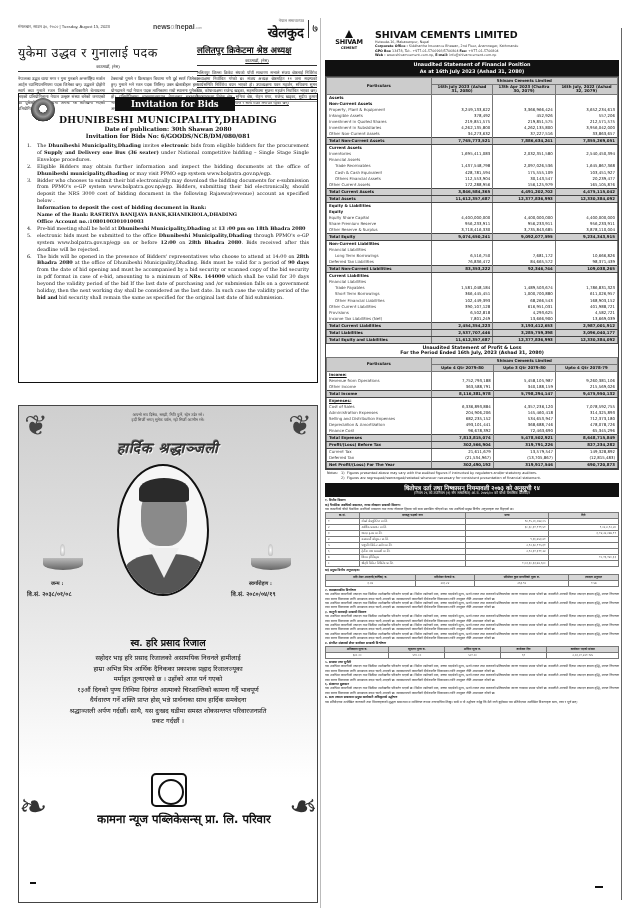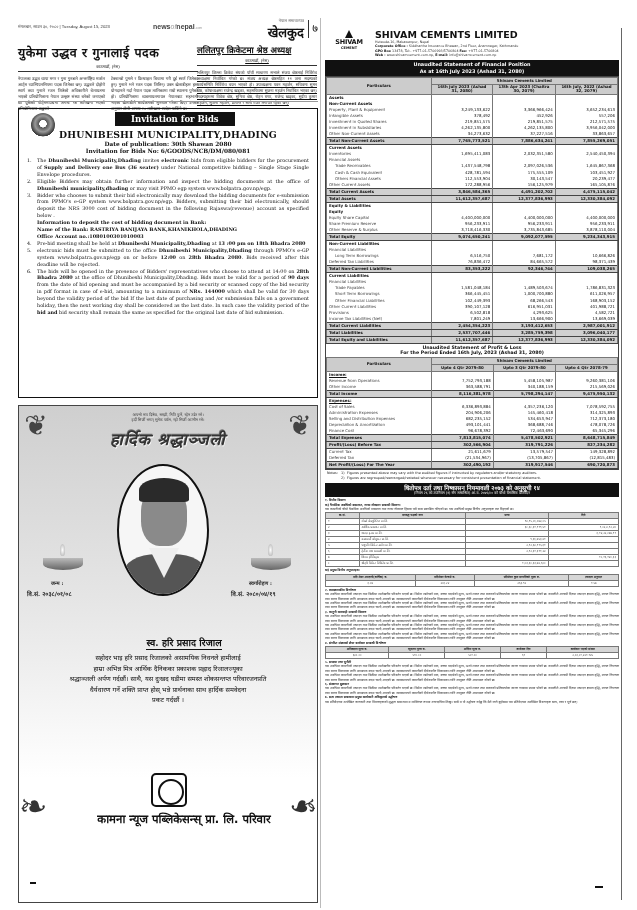--- a/index.html
+++ b/index.html
@@ -13,57 +13,57 @@
   .mast-logo .of { color: #999; font-weight: normal; font-style: italic; }
   .mast-logo .com { font-size: 3.5px; color: #999; font-weight: normal; }
   .mast-section { position: absolute; right: 14px; top: 0; text-align: right; }
   .mast-section .small { font-size: 4px; color: #555; }
   .mast-section .big { font-size: 13px; font-weight: bold; }
   .mast-page { position: absolute; right: 0; top: 2px; font-size: 11px; border-left: 1px solid #333; padding-left: 3px; height: 18px; }
 
   
   .news-left { position: absolute; left: 18px; top: 44px; width: 180px; }
   .news-right { position: absolute; left: 197px; top: 44px; width: 120px; text-decoration: underline; }
-  .headline { font-size: 12.5px; font-weight: bold; letter-spacing: 0.5px; white-space: nowrap; }
+  .headline { font-size: 12.5px; font-weight: normal; letter-spacing: 0.5px; white-space: nowrap; }
   .headline-sm { font-size: 8.5px; font-weight: bold; white-space: nowrap; }
   .dateline { font-size: 4px; text-align: center; margin-top: 3px; padding-bottom: 2px; border-bottom: 0.6px solid #333; }
   .cols { display: flex; gap: 6px; margin-top: 4px; }
   .col { flex: 1; font-size: 4.1px; line-height: 6px; text-align: justify; color: #222; }
   .news-right .col { font-size: 4px; }
   .hr-sep { position: absolute; left: 18px; top: 101px; width: 300px; border-top: 0.8px solid #999; }
   .vsep { position: absolute; left: 320px; top: 18px; height: 890px; border-left: 1px solid #bbb; }
 
   
-  .bid { position: absolute; left: 18px; top: 108px; width: 300px; height: 290px; border: 1.5px solid #111; padding: 4px 8px; }
+  .bid { position: absolute; left: 18px; top: 93px; width: 300px; height: 290px; border: 1.5px solid #111; padding: 4px 8px; }
   .bid-title { position: absolute; left: 96px; top: 3px; background: #111; color: #fff; font-weight: bold; font-size: 8.5px; padding: 2px 16px; }
   .emblem { position: absolute; left: 12px; top: 4px; width: 24px; height: 24px; border-radius: 50%; background: radial-gradient(circle at 50% 45%, #fff 20%, #555 22%, #999 45%, #333 70%, #fff 72%); }
   .bid-org { margin-top: 16px; text-align: center; font-weight: bold; font-size: 9.3px; letter-spacing: 0.2px; }
   .bid-sub { text-align: center; font-weight: bold; font-size: 5.8px; margin-top: 1px; }
   .bid-list { margin-top: 3px; font-size: 4.9px; line-height: 6.9px; text-align: justify; }
   .bid-item { display: flex; }
   .bid-item .n { width: 10px; flex: none; }
   .bid-item .t { flex: 1; }
   .bid-item b { font-weight: bold; }
   .bid-info { font-weight: bold; padding-left: 10px; }
 
   
   .obit { position: absolute; left: 18px; top: 405px; width: 300px; height: 498px; border: 1px solid #444; background: linear-gradient(#cfcfcf, #e6e6e6 40%, #f4f4f4 60%, #fff 75%); overflow: hidden; }
   .obit-verse { text-align: center; font-size: 3.8px; color: #333; margin-top: 6px; line-height: 5px; }
-  .obit-title { text-align: center; font-size: 16px; font-weight: bold; color: #333; margin-top: 6px; letter-spacing: 1px; text-shadow: 0.6px 0.6px 0 #fff, -0.6px -0.6px 0 #777; font-style: italic; }
+  .obit-title { text-align: center; font-size: 14px; font-weight: bold; color: #333; margin-top: 16px; letter-spacing: 1px; text-shadow: 0.6px 0.6px 0 #fff, -0.6px -0.6px 0 #777; font-style: italic; }
   .photo-frame { position: absolute; left: 98px; top: 58px; width: 92px; height: 132px; border-radius: 50%; border: 2.5px solid #111; background: #f6f6f6; overflow: hidden; }
   .photo-face { position: absolute; left: 22px; top: 18px; width: 46px; height: 62px; border-radius: 45% 45% 40% 40%; background: #8a8a8a; }
   .photo-hair { position: absolute; left: 20px; top: 12px; width: 50px; height: 24px; border-radius: 50% 50% 10% 10%; background: #2a2a2a; }
   .photo-body { position: absolute; left: 4px; top: 88px; width: 84px; height: 50px; border-radius: 40% 40% 0 0; background: #555; }
   .photo-collar { position: absolute; left: 30px; top: 82px; width: 30px; height: 30px; background: #eee; clip-path: polygon(0 0,100% 0,50% 100%); }
   .lamp { position: absolute; width: 40px; height: 12px; border-radius: 0 0 50% 50%; background: linear-gradient(#bbb, #666); }
   .flame { position: absolute; width: 5px; height: 12px; border-radius: 50% 50% 40% 40%; background: radial-gradient(#fff, #aaa); }
   .corner-orn { position: absolute; top: 0; width: 30px; height: 40px; font-size: 28px; color: #444; line-height: 40px; text-align: center; }
   .obit-label { position: absolute; font-size: 5.2px; font-weight: bold; color: #222; }
   .obit-date { position: absolute; font-size: 6px; font-weight: bold; color: #222; }
-  .obit-name { position: absolute; left: 0; width: 100%; top: 230px; text-align: center; font-size: 9.5px; font-weight: bold; margin-left: 16px; }
+  .obit-name { position: absolute; left: 0; width: 100%; top: 230px; text-align: center; font-size: 9.5px; font-weight: bold; }
   .obit-name span { border-bottom: 1px solid #111; padding-bottom: 1px; }
   .obit-body { position: absolute; left: 6px; right: 6px; top: 247px; text-align: center; font-size: 6.5px; line-height: 10.5px; }
   .obit-logo { position: absolute; left: 132px; top: 367px; width: 36px; height: 34px; border: 2px solid #111; border-radius: 5px; background: #fff; }
   .obit-logo::before { content: ""; position: absolute; left: 5px; top: 4px; width: 22px; height: 22px; border-radius: 50%; border: 2px solid #111; }
   .obit-org { position: absolute; left: 16px; width: 100%; top: 405px; text-align: center; font-size: 11.5px; font-weight: bold; font-family: "DejaVu Sans", sans-serif; }
   .obit-addr { position: absolute; left: 0; width: 100%; top: 425px; text-align: center; font-size: 9px; font-weight: bold; font-family: "DejaVu Sans", sans-serif; }
   .orn-bl, .orn-br { position: absolute; top: 380px; font-size: 34px; color: #333; }
 
   
   .shivam { position: absolute; left: 325px; top: 30px; width: 294px; font-family: "DejaVu Sans", sans-serif; }
@@ -195,22 +195,24 @@
 
   <div class="obit-label" style="left:32px; top:173px;">जन्म :</div>
   <div class="obit-date" style="left:8px; top:184px;">वि.सं. २०३८/०१/०८</div>
   <div class="obit-label" style="left:230px; top:173px;">स्वर्गारोहण :</div>
   <div class="obit-date" style="left:212px; top:184px;">वि.सं. २०८०/०४/१९</div>
 
   <div class="obit-name"><span>स्व. हरि प्रसाद रिजाल</span></div>
   <div class="obit-body" id="obit-body">
       <div>सहोदर भाइ हरि प्रसाद रिजालको असामयिक निधनले हामीलाई</div>
       <div>हाम्रा अभिन्न मित्र आर्थिक दैनिकका प्रकाशक प्रह्लाद रिजालज्यूका</div>
+      <div>मर्माहत तुल्याएको छ । उहाँको आज पर्न गएको</div>
+      <div>१३औं दिनको पुण्य तिथिमा दिवंगत आत्माको चिरशान्तिको कामना गर्दै भावपूर्ण</div>
+      <div>धैर्यधारण गर्ने शक्ति प्राप्त होस् भन्ने प्रार्थनाका साथ हार्दिक समवेदना</div>
       <div>श्रद्धाञ्जली अर्पण गर्दछौं। साथै, यस दुःखद घडीमा समस्त शोकसन्तप्त परिवारजनप्रति</div>
-      <div>धैर्यधारण गर्ने शक्ति प्राप्त होस् भन्ने प्रार्थनाका साथ हार्दिक समवेदना</div>
       <div>प्रकट गर्दछौं ।</div>
     </div>
 
   <div class="obit-logo"></div>
   <div class="orn-bl" style="left:0;">❧</div>
   <div class="orn-br" style="right:0; transform:scaleX(-1);">❧</div>
   <div class="obit-org">कामना न्यूज पब्लिकेसन्स् प्रा. लि. परिवार</div>
 </div>
 
 <div class="right-frame"></div>

